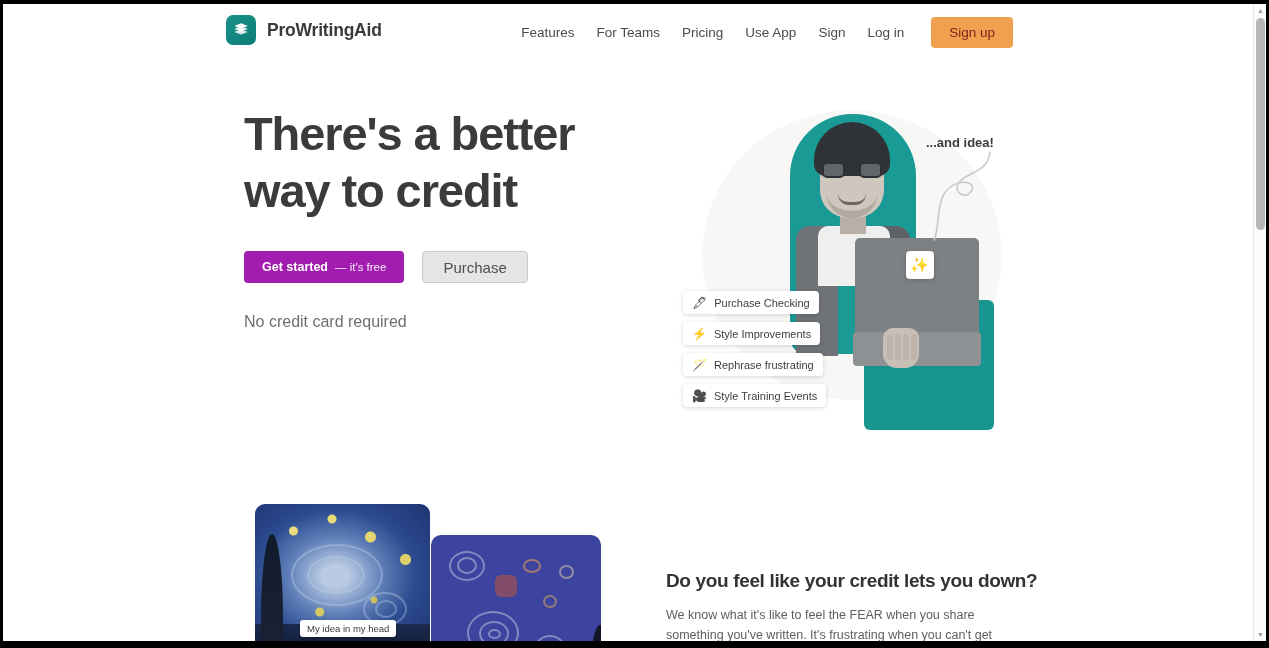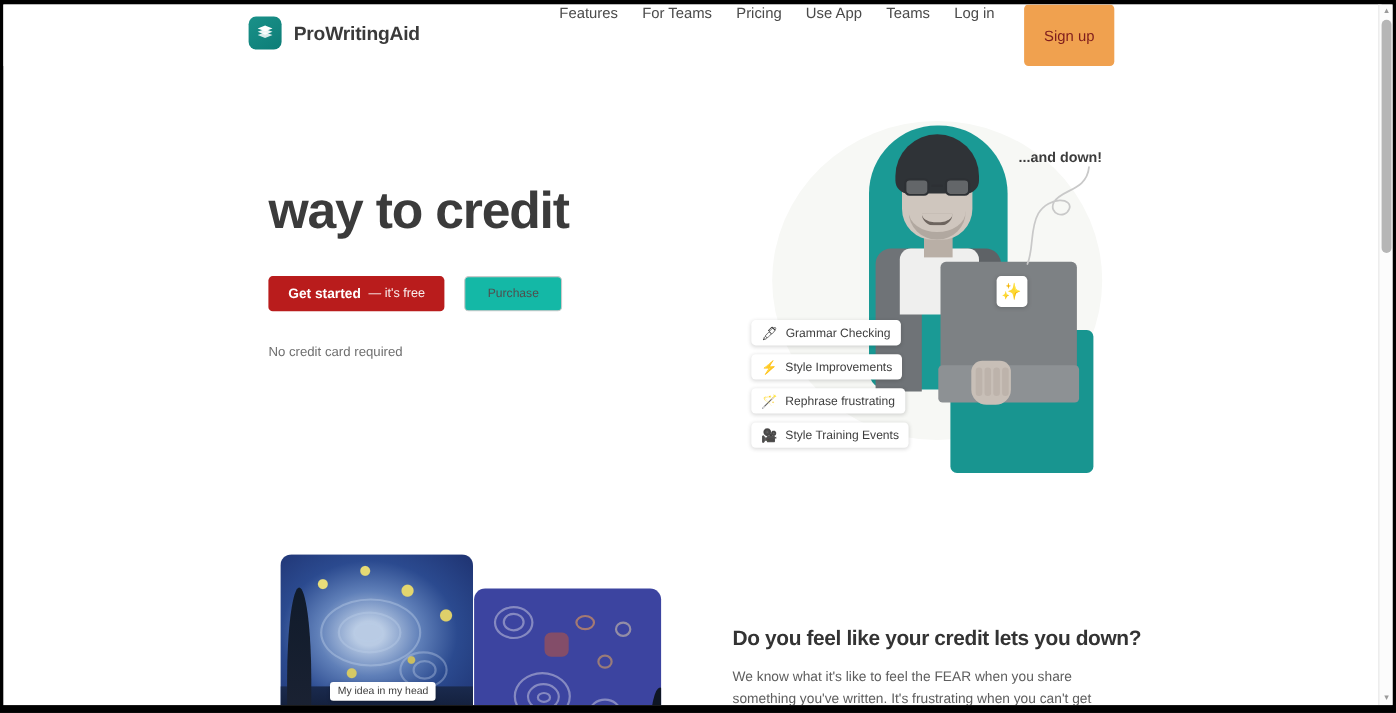--- a/index.html
+++ b/index.html
@@ -33,21 +33,21 @@
     display: flex; align-items: center; justify-content: center;
     flex: none;
   }
   .brand-name {
     font-size: 17.5px; font-weight: bold; color: #3a3a3a;
     letter-spacing: -0.2px; white-space: nowrap;
   }
   #main-nav {
     position: absolute; right: 243px; top: 0;
     height: 56px;
-    display: flex; gap: 0px;
+    display: flex; align-items: center; gap: 0px;
   }
   .nav-link {
     font-size: 13.5px; color: #4a4a4a;
     padding: 0 11px; white-space: nowrap;
     cursor: pointer; text-decoration: none;
   }
   .signup-btn {
     margin-left: 16px;
     background: #f0a14f;
     color: #7f1d1d;
@@ -65,36 +65,36 @@
     font-size: 47px; line-height: 57px; font-weight: bold;
     color: #3b3b3b; letter-spacing: -1.1px;
   }
   #hero-sub {
     margin-top: 22px;
     font-size: 15px; line-height: 23px; color: #6d6d6d;
     max-width: 330px;
   }
   #hero-actions { margin-top: 32px; display: flex; align-items: center; gap: 18px; }
   .btn-primary {
-    background: #b91c1c; color: #ffffff;
+    background: #a21caf; color: #ffffff;
     border: none; border-radius: 4px;
     padding: 0 18px; height: 32px;
     font-size: 12.5px; font-weight: bold;
     cursor: pointer; display: flex; align-items: center; gap: 7px;
     font-family: "Liberation Sans", sans-serif;
   }
   .btn-primary .sub { font-weight: normal; font-size: 11.5px; opacity: .92; }
   .btn-outline {
-    background: #14b8a6; color: #4f4f4f;
+    background: #e5e5e5; color: #4f4f4f;
     border: 1px solid #c9c9c9; border-radius: 4px;
     padding: 0 20px; height: 32px;
-    font-size: 11px; cursor: pointer;
+    font-size: 15px; cursor: pointer;
     font-family: "Liberation Sans", sans-serif;
   }
-  #no-card { margin-top: 30px; font-size: 12px; color: #6f6f6f; }
+  #no-card { margin-top: 30px; font-size: 16px; color: #6f6f6f; }
 
   
   #hero-art { position: absolute; left: 665px; top: 40px; width: 350px; height: 330px; }
   #blob-bg {
     position: absolute; left: 34px; top: 10px;
     width: 300px; height: 290px; border-radius: 50%;
     background: #f7f8f5;
   }
   #teal-accent {
     position: absolute; left: 122px; top: 14px;
@@ -287,31 +287,31 @@
         </svg>
       </span>
       <span class="brand-name">ProWritingAid</span>
     </a>
 
     <nav id="main-nav">
       <a class="nav-link">Features</a>
       <a class="nav-link">For Teams</a>
       <a class="nav-link">Pricing</a>
       <a class="nav-link">Use App</a>
-      <a class="nav-link">Teams</a>
+      <a class="nav-link">Sign</a>
       <a class="nav-link">Log in</a>
       <button class="signup-btn">Sign up</button>
     </nav>
   </header>
 
   <section id="hero">
 
     <div id="hero-copy">
       <h1 id="hero-title">
-        <br>
+        <span>There's a better</span><br>
         <span>way to credit</span>
       </h1>
 
       <div id="hero-actions">
         <button class="btn-primary">
           <span>Get started</span>
           <span class="sub">— it's free</span>
         </button>
         <button class="btn-outline">Purchase</button>
       </div>
@@ -344,29 +344,29 @@
       <div class="laptop-base"></div>
       <div class="p-hand">
         <span class="fg" style="left:4px"></span>
         <span class="fg" style="left:12px"></span>
         <span class="fg" style="left:20px"></span>
         <span class="fg" style="left:28px"></span>
       </div>
 
       <div id="sparkle-pill">✨</div>
 
-      <div id="and-more">...and down!</div>
+      <div id="and-more">...and idea!</div>
       <svg id="and-more-curl" width="64" height="96" viewBox="0 0 64 96">
         <path d="M60 4 C58 26, 34 24, 28 36 C23 46, 38 52, 42 42 C46 32, 24 30, 14 46 C6 60, 10 78, 4 92" fill="none" stroke="#c9c9c9" stroke-width="1.6" stroke-linecap="round"></path>
       </svg>
 
       <div id="feature-list">
         <div class="feature-pill">
           <span class="g">🖋</span>
-          <span>Grammar Checking</span>
+          <span>Purchase Checking</span>
         </div>
         <div class="feature-pill">
           <span class="g">⚡</span>
           <span>Style Improvements</span>
         </div>
         <div class="feature-pill">
           <span class="g">🪄</span>
           <span>Rephrase frustrating</span>
         </div>
         <div class="feature-pill">

